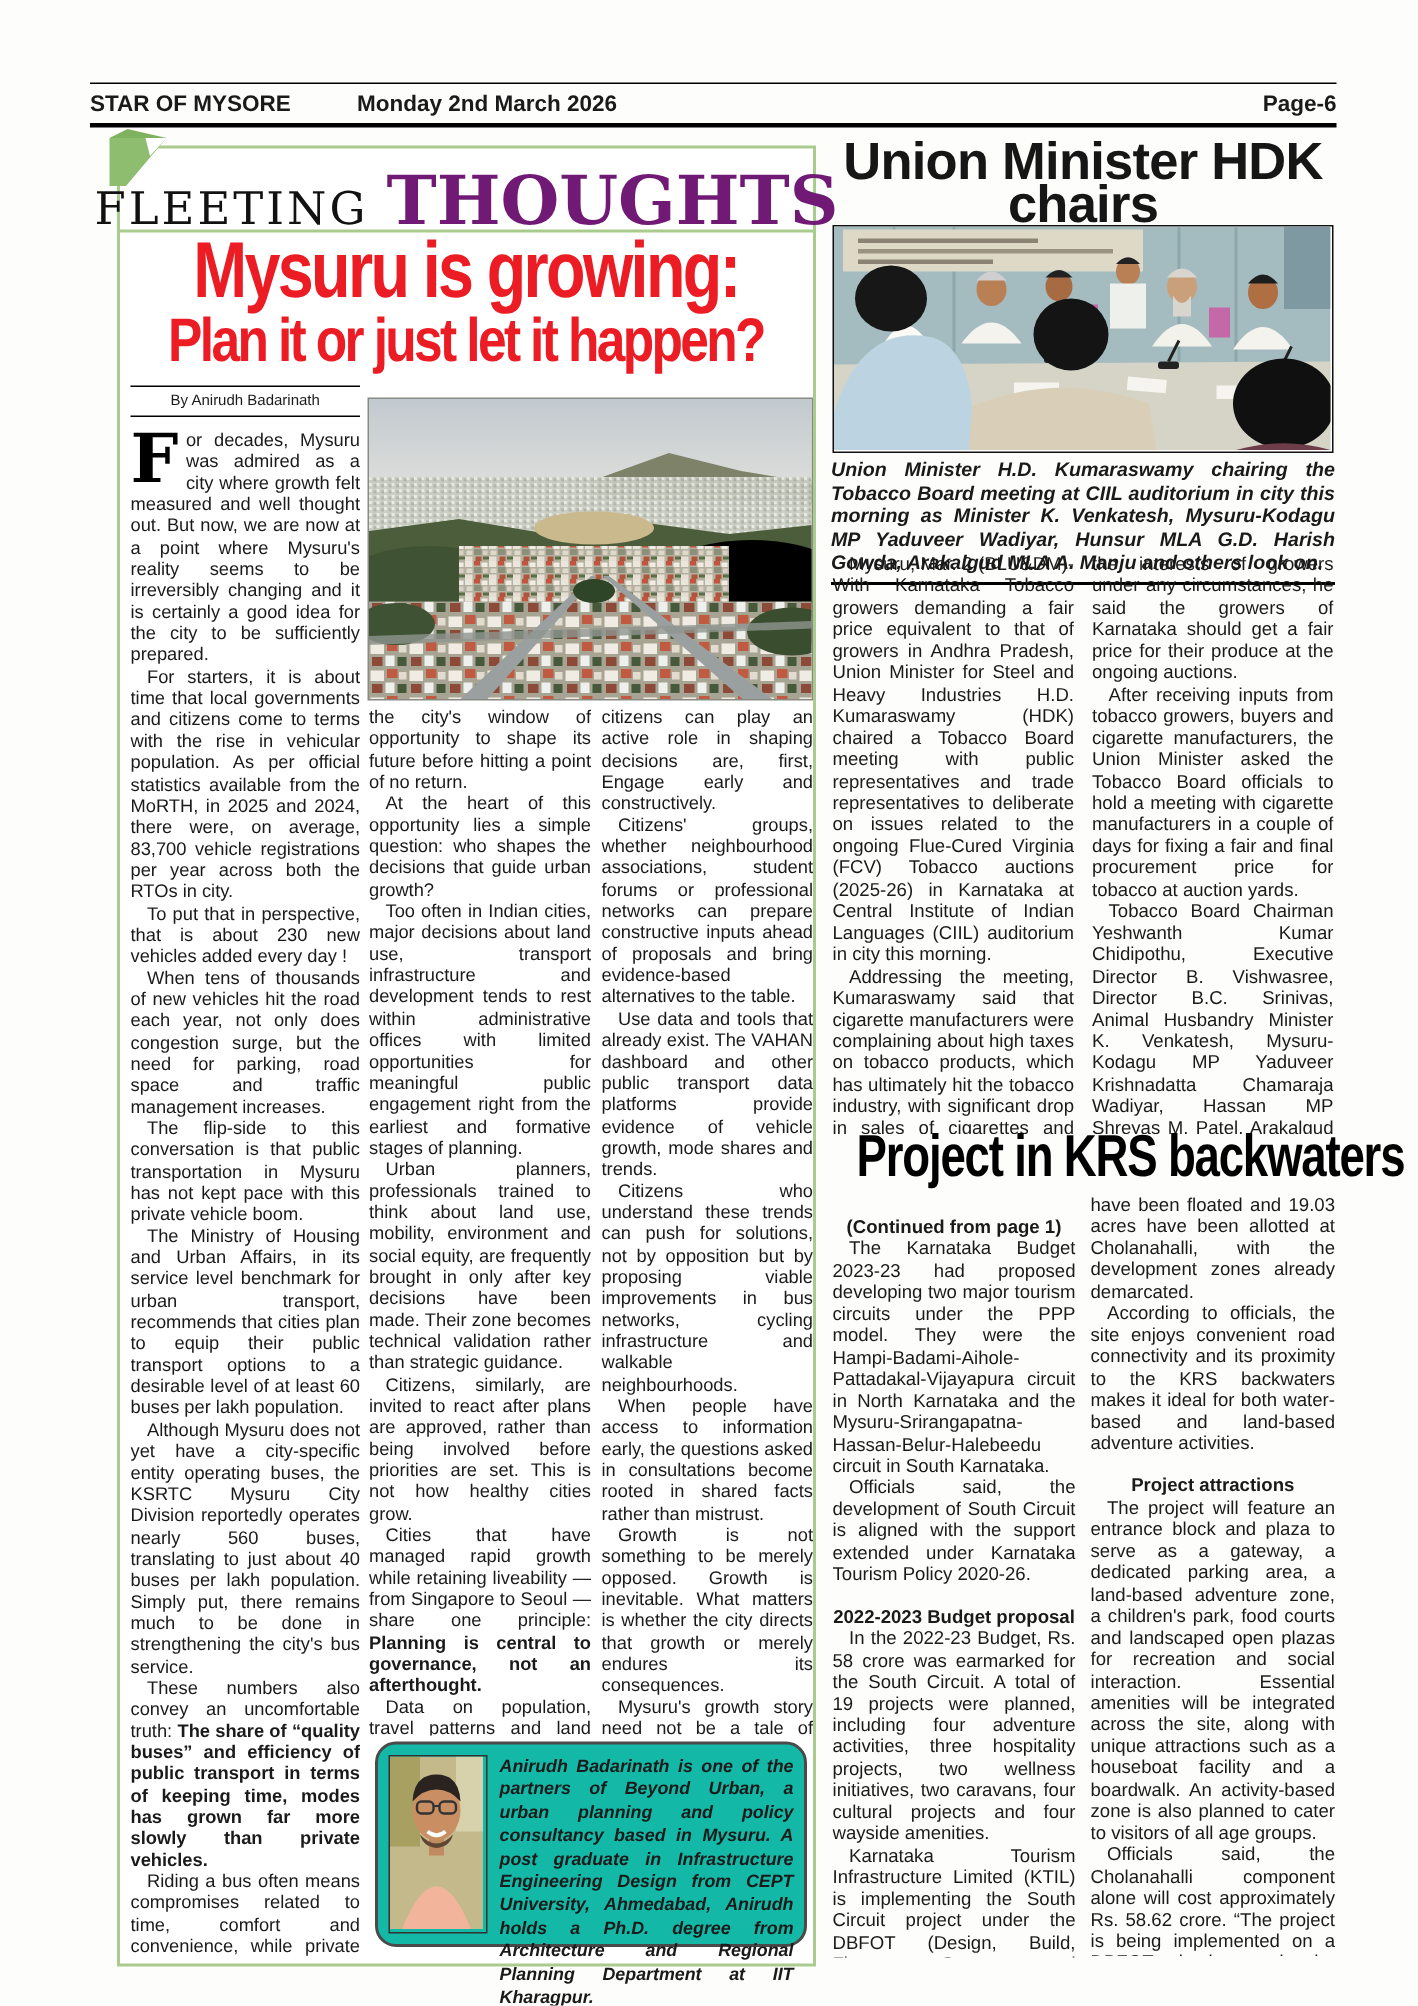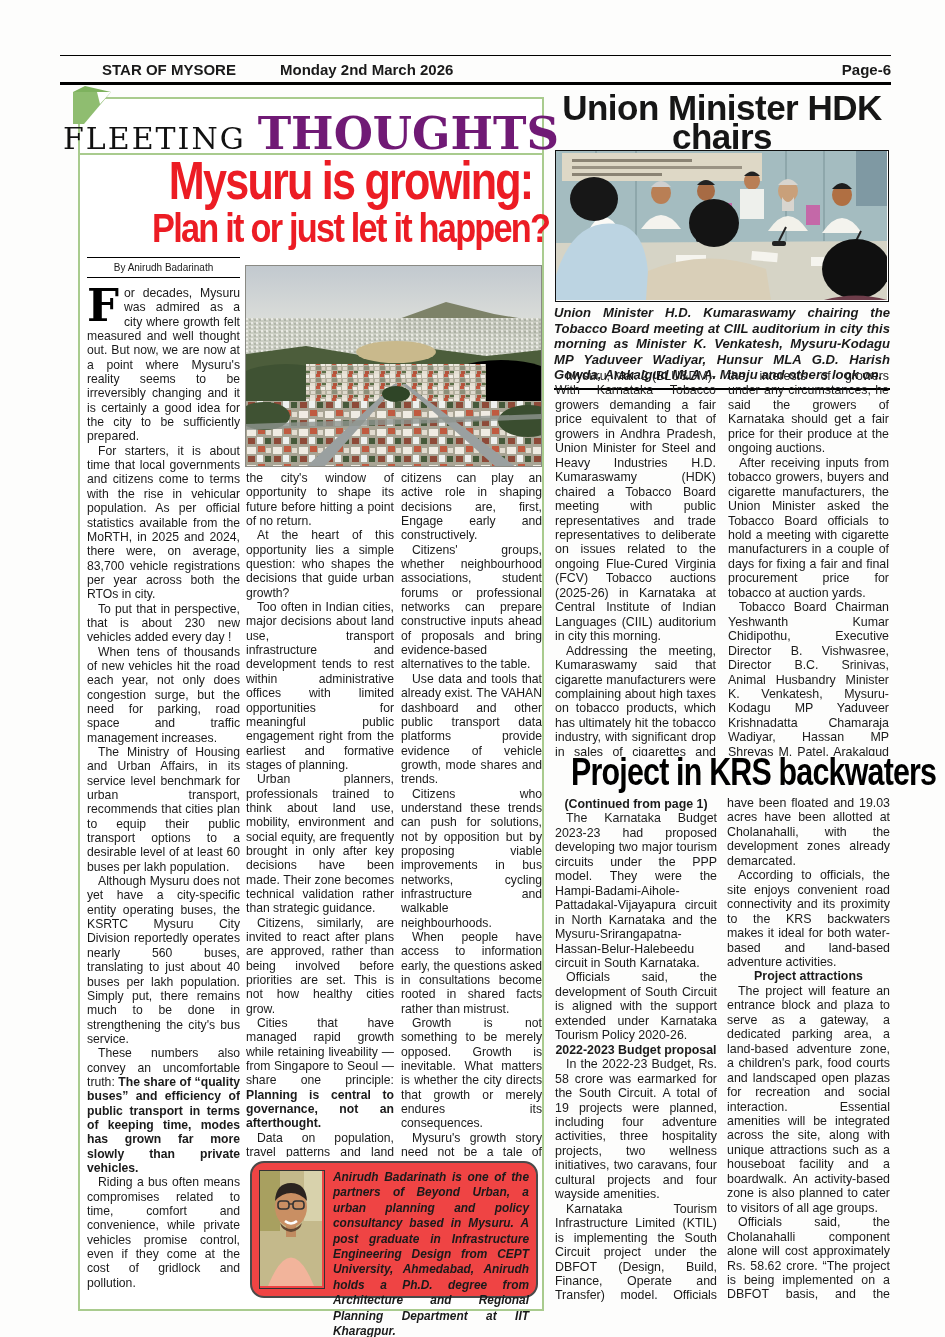--- a/index.html
+++ b/index.html
@@ -2,46 +2,46 @@
 <html style="--red: #ec1c24; --green: #a9cb8e;"><head>
 <meta charset="utf-8">
 <style>
   html,body{margin:0;padding:0;}
   body{width:945px;height:1337px;position:relative;background:#fdfdfc;font-family:"Liberation Sans",sans-serif;color:#1a1a1a;overflow:hidden;}
   .abs{position:absolute;}
   
   #header{left:60px;top:55px;width:831px;}
   #header .rule-thin{border-top:1.5px solid #000;}
   #header .row{display:flex;align-items:center;height:26px;font-weight:bold;font-size:15px;}
-  #header .paper{width:178px;margin-left:42px;}
+  #header .paper{width:178px;}
   #header .date{flex:1;}
   #header .pageno{text-align:right;}
   #header .rule-thick{border-top:3.5px solid #000;}
   
   #feature{left:78px;top:97px;width:462px;height:1210px;border:2px solid var(--green,#a9cb8e);background:#fff;}
   #corner-fold{left:-9px;top:-13px;width:48px;height:40px;}
   #masthead{left:0;top:2px;width:100%;height:54px;border-bottom:2px solid var(--green,#a9cb8e);display:flex;align-items:baseline;justify-content:center;gap:12px;padding-top:6px;box-sizing:border-box;}
   #masthead .w1{font-family:"DejaVu Serif",serif;font-size:30px;letter-spacing:2px;color:#111;}
   #masthead .w2{font-family:"DejaVu Serif",serif;font-size:45px;font-weight:bold;color:#701a75;letter-spacing:0px;}
-  #feature-headline{left:0;top:56px;width:100%;text-align:center;color:var(--red,#ec1c24);font-weight:bold;line-height:1.0;margin-left:40px;}
+  #feature-headline{left:0;top:56px;width:100%;text-align:center;color:var(--red,#ec1c24);font-weight:bold;line-height:1.0;}
   #feature-headline .l1{display:inline-block;font-size:49px;letter-spacing:-2px;transform:scale(.88,1.08);transform-origin:center top;}
   #feature-headline .l2{display:inline-block;font-size:39px;letter-spacing:-2px;transform:scale(.88,1.05);transform-origin:center top;margin-top:3px;}
   #byline{left:7px;top:158px;width:153px;border-top:1.5px solid #000;border-bottom:1.5px solid #000;text-align:center;font-weight:normal;font-size:10px;padding:4px 0;}
   .bodycol{font-size:12.2px;line-height:14.35px;overflow:hidden;text-align:justify;}
   .para{margin:0;text-indent:11px;text-align:justify;}
   .para.ni{text-indent:0;}
-  .para.pc{text-indent:0;text-align:center;font-weight:bold;}
+  .para.pc{text-indent:0;text-align:center;font-weight:bold;margin-top:14px;}
   .para .b{font-weight:bold;}
   .dropcap{float:left;font-family:"DejaVu Serif",serif;font-weight:bold;font-size:45px;line-height:36px;padding:2px 5px 0 0;color:#000;}
   #fcol1{left:7px;top:187px;width:153px;height:1018px;}
   #fcol2{left:166px;top:372px;width:148px;height:686px;}
   #fcol3{left:321px;top:372px;width:141px;height:686px;}
   #aerial-photo{left:165px;top:166px;width:297px;height:202px;border:1px solid #8a8a84;box-sizing:border-box;overflow:hidden;}
   
-  #bio-box{left:170px;top:1062px;width:288px;height:137px;border:2px solid #4a4a4a;border-radius:14px;box-sizing:border-box;display:flex;gap:8px;padding:7px;background:#ef4444;}
+  #bio-box{left:170px;top:1062px;width:288px;height:137px;border:2px solid #4a4a4a;border-radius:14px;box-sizing:border-box;display:flex;gap:8px;padding:7px;background:#14b8a6;}
   #bio-photo{width:64px;height:117px;border:1px solid #333;flex:0 0 auto;overflow:hidden;}
   #bio-text{font-style:italic;font-weight:bold;font-size:11.9px;line-height:15.4px;text-align:justify;}
   
   #tob-headline{left:551px;top:93px;width:342px;text-align:center;font-weight:bold;font-size:35px;line-height:29px;letter-spacing:-.5px;color:#161616;}
   #meeting-photo{left:555px;top:150px;width:334px;height:152px;border:1.5px solid #111;box-sizing:border-box;overflow:hidden;}
   #tob-caption{left:554px;top:305px;width:336px;font-weight:bold;font-style:italic;font-size:13.1px;line-height:15.6px;text-align:justify;border-bottom:2.5px solid #000;padding-bottom:5px;}
   .rightcol{font-size:12.4px;line-height:14.45px;overflow:hidden;}
   #tob-colA{left:555px;top:369px;width:161px;height:387px;}
   #tob-colB{left:728px;top:369px;width:161px;height:387px;}
   #krs-headline{left:553px;top:750px;width:345px;height:42px;font-weight:bold;font-size:38px;letter-spacing:-1px;color:#000;white-space:nowrap;margin-left:18px;}
@@ -131,20 +131,21 @@
       <path d="M0,158 L296,148 L296,153 L0,164 Z" fill="#8f958f" opacity=".8"></path>
       <ellipse cx="150" cy="128" rx="14" ry="8" fill="#2f4527"></ellipse>
     </svg>
   </div>
 
   <div class="abs bodycol" id="fcol1">
       <p class="para ni"><span class="dropcap">F</span><span>or decades, Mysuru was admired as a city where growth felt measured and well thought out. But now, we are now at a point where Mysuru's reality seems to be irreversibly changing and it is certainly a good idea for the city to be sufficiently prepared.</span></p>
       <p class="para"><span>For starters, it is about time that local governments and citizens come to terms with the rise in vehicular population. As per official statistics available from the MoRTH, in 2025 and 2024, there were, on average, 83,700 vehicle registrations per year across both the RTOs in city.</span></p>
       <p class="para"><span>To put that in perspective, that is about 230 new vehicles added every day !</span></p>
       <p class="para"><span>When tens of thousands of new vehicles hit the road each year, not only does congestion surge, but the need for parking, road space and traffic management increases.</span></p>
+      <p class="para"><span>The flip-side to this conversation is that public transportation in Mysuru has not kept pace with this private vehicle boom.</span></p>
       <p class="para"><span>The Ministry of Housing and Urban Affairs, in its service level benchmark for urban transport, recommends that cities plan to equip their public transport options to a desirable level of at least 60 buses per lakh population.</span></p>
       <p class="para"><span>Although Mysuru does not yet have a city-specific entity operating buses, the KSRTC Mysuru City Division reportedly operates nearly 560 buses, translating to just about 40 buses per lakh population. Simply put, there remains much to be done in strengthening the city's bus service.</span></p>
       <p class="para"><span>These numbers also convey an uncomfortable truth: </span><span class="b">The share of “quality buses” and efficiency of public transport in terms of keeping time, modes has grown far more slowly than private vehicles.</span></p>
       <p class="para"><span>Riding a bus often means compromises related to time, comfort and convenience, while private vehicles promise control, even if they come at the cost of gridlock and pollution.</span></p>
     </div>
   <div class="abs bodycol" id="fcol2">
       <p class="para ni"><span>the city's window of opportunity to shape its future before hitting a point of no return.</span></p>
       <p class="para"><span>At the heart of this opportunity lies a simple question: who shapes the decisions that guide urban growth?</span></p>
       <p class="para"><span>Too often in Indian cities, major decisions about land use, transport infrastructure and development tends to rest within administrative offices with limited opportunities for meaningful public engagement right from the earliest and formative stages of planning.</span></p>
       <p class="para"><span>Urban planners, professionals trained to think about land use, mobility, environment and social equity, are frequently brought in only after key decisions have been made. Their zone becomes technical validation rather than strategic guidance.</span></p>

